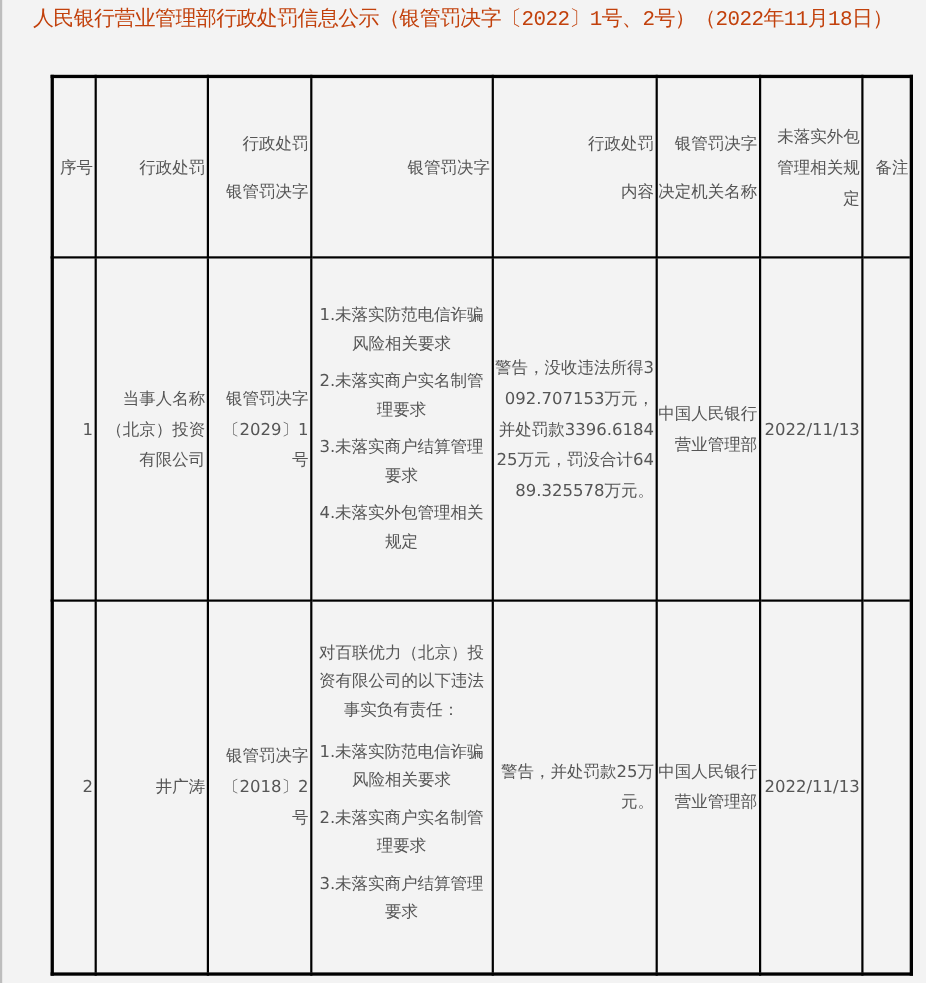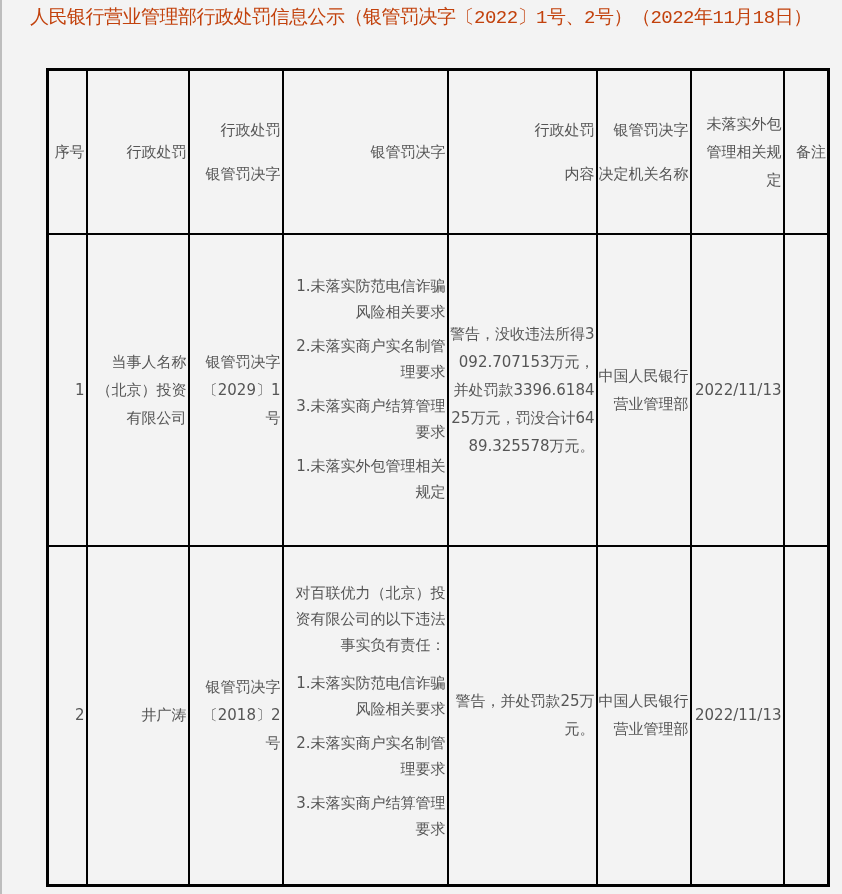--- a/index.html
+++ b/index.html
@@ -35,21 +35,21 @@
     text-align: right;
     vertical-align: middle;
     line-height: 28px;
     word-break: break-all;
   }
   thead tr { height: 164px; }
   tr.row1 { height: 312px; }
   tr.row2 { height: 340px; }
   .hdr-line { display: block; }
   .hdr-gap { display: block; height: 16px; }
-  td.violations { text-align: right; padding-left: 1px; }
+  td.violations { text-align: center; padding-left: 1px; }
   .vio-item { display: block; margin: 6px 0 8px 0; line-height: 26px; }
   .vio-intro { display: block; line-height: 26px; margin-bottom: 12px; }
 </style>
 </head>
 <body>
 
 <div class="left-edge"></div>
 
 <div class="title">人民银行营业管理部行政处罚信息公示（银管罚决字〔2022〕1号、2号）（2022年11月18日）</div>
 
@@ -90,21 +90,21 @@
   </thead>
   <tbody>
     <tr class="row1">
       <td>1</td>
       <td>当事人名称（北京）投资有限公司</td>
       <td>银管罚决字〔2029〕1号</td>
       <td class="violations">
         <span class="vio-item">1.未落实防范电信诈骗风险相关要求</span>
         <span class="vio-item">2.未落实商户实名制管理要求</span>
         <span class="vio-item">3.未落实商户结算管理要求</span>
-        <span class="vio-item">1.未落实外包管理相关规定</span>
+        <span class="vio-item">4.未落实外包管理相关规定</span>
       </td>
       <td>警告，没收违法所得3092.707153万元，并处罚款3396.618425万元，罚没合计6489.325578万元。</td>
       <td>中国人民银行营业管理部</td>
       <td>2022/11/13</td>
       <td></td>
     </tr>
     <tr class="row2">
       <td>2</td>
       <td>井广涛</td>
       <td>银管罚决字〔2018〕2号</td>

